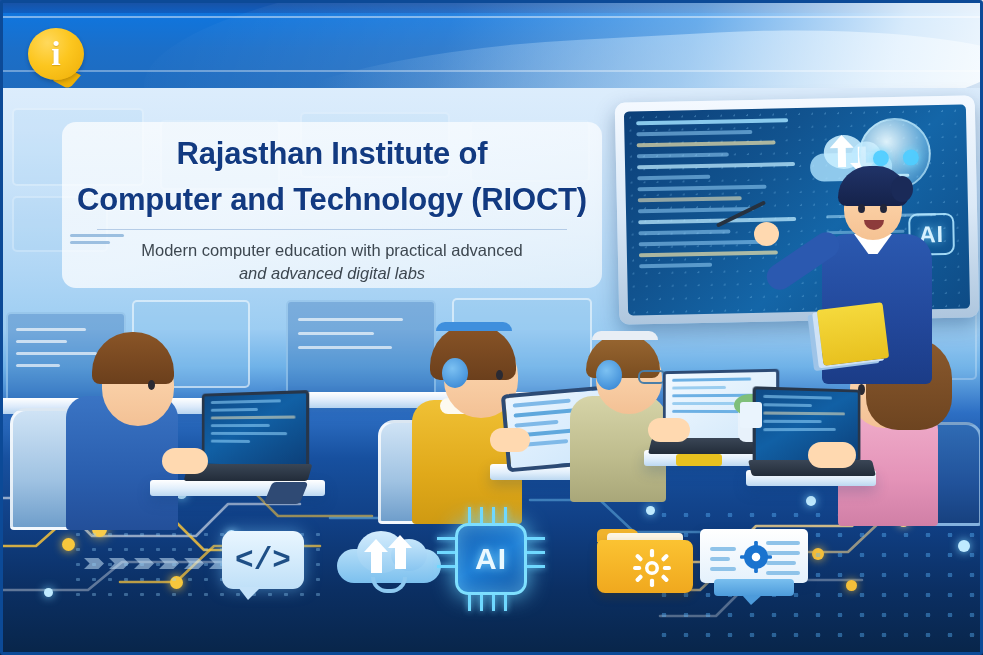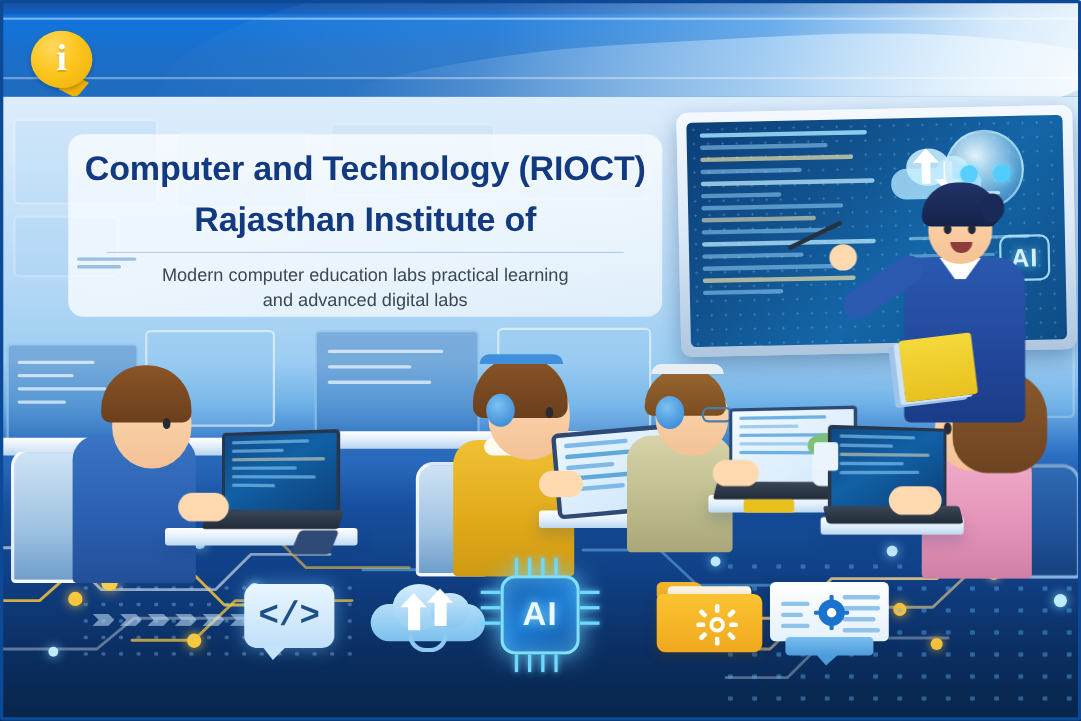--- a/index.html
+++ b/index.html
@@ -584,25 +584,25 @@
           <rect x="10.6" y="19" width="2.8" height="5" rx="1"></rect>
           <rect x="0" y="10.6" width="5" height="2.8" rx="1"></rect>
           <rect x="19" y="10.6" width="5" height="2.8" rx="1"></rect>
         </g>
       </svg>
       <div class="stand"></div>
     </div>
   </div>
 
   <div class="title-card">
+    <div class="title-main">Rajasthan Institute of</div>
     <div class="title-main">Computer and Technology (RIOCT)</div>
-    <div class="title-main">Rajasthan Institute of</div>
     <div class="title-rule"></div>
-    <div class="title-sub">Modern computer education labs practical learning</div>
-    <div class="title-sub" style="padding-top:0;">and advanced digital labs</div>
+    <div class="title-sub">Modern computer education with practical advanced</div>
+    <div class="title-sub" style="padding-top:0;font-style:italic;">and advanced digital labs</div>
     <div class="sub-dashes">
         <i></i>
         <i></i>
       </div>
   </div>
 
   <div class="header">
     <div class="topstripe"></div>
     <div class="swoosh"></div>
     <div class="swoosh2"></div>

